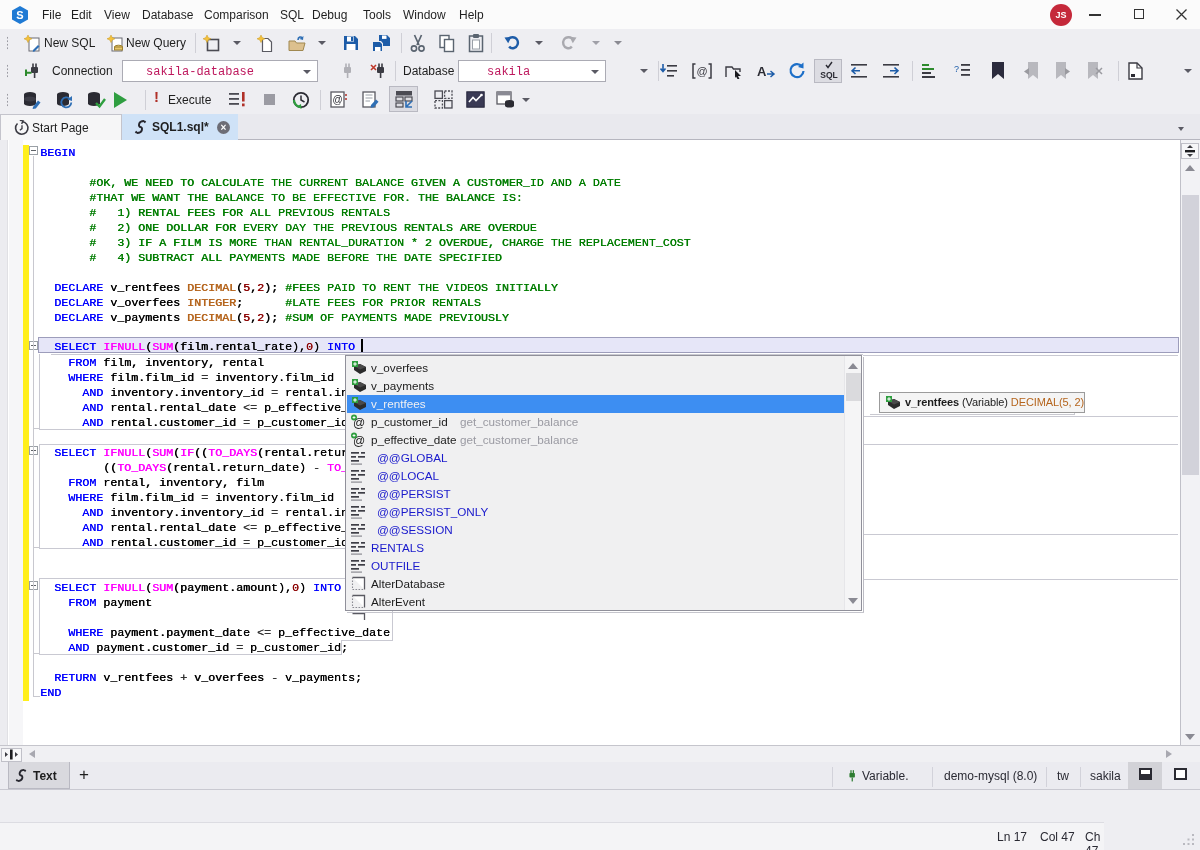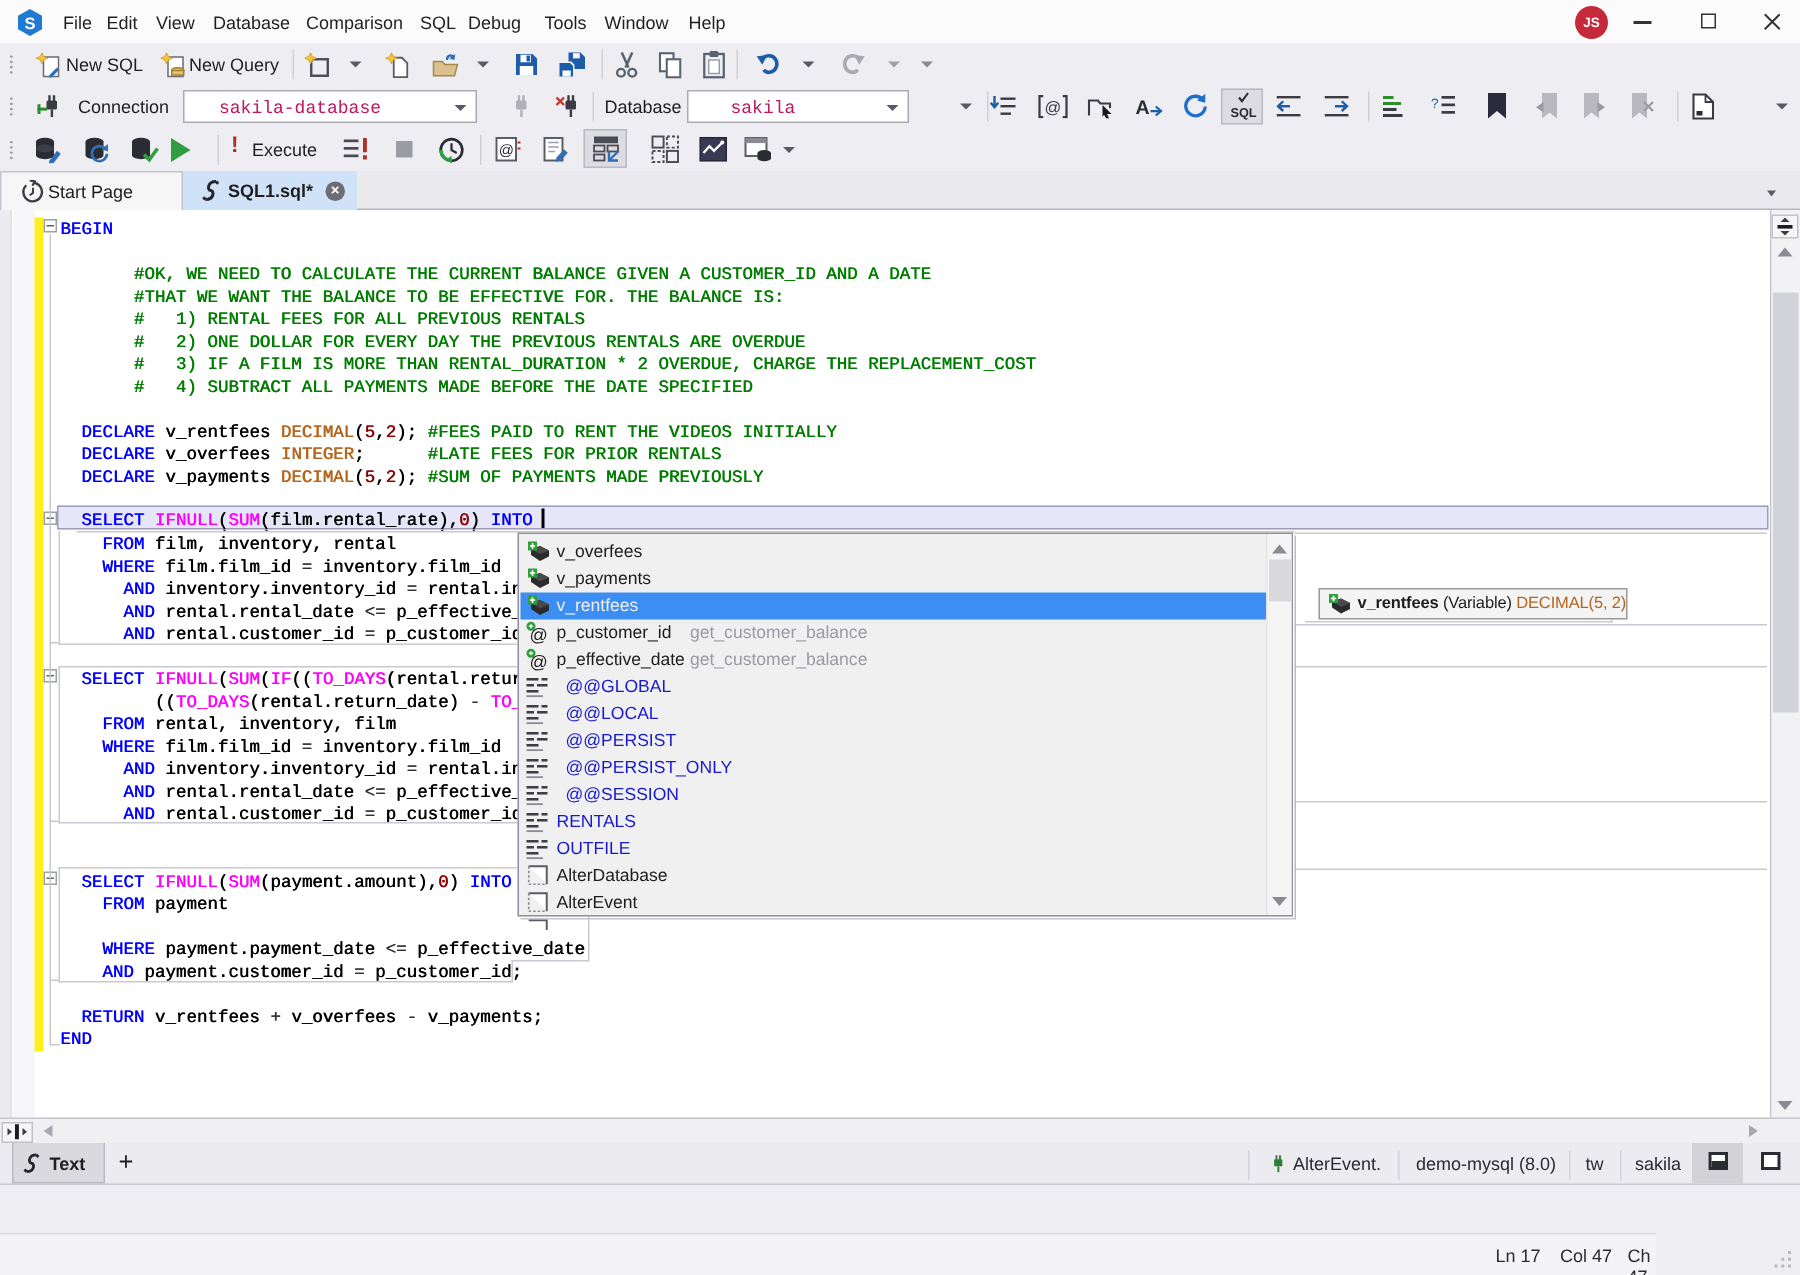--- a/index.html
+++ b/index.html
@@ -659,21 +659,21 @@
     </svg>
     <span class="abs" style="left:33px;top:7px;font-size:12px;font-weight:bold;color:#1e1e1e">Text</span>
     <span class="abs" style="left:79px;top:3px;font-size:17px;color:#1e1e1e">+</span>
     <div class="vsep" style="left:832px"></div>
     <svg class="abs" style="left:844px;top:7px" width="14" height="14" viewBox="0 0 18 18">
       <rect x="7" y="5" width="7" height="6" rx="1" fill="#2e7d32"></rect>
       <rect x="8.2" y="1.5" width="1.6" height="4" fill="#2e7d32"></rect>
         <rect x="11.2" y="1.5" width="1.6" height="4" fill="#2e7d32"></rect>
       <rect x="9.8" y="11" width="1.6" height="5" fill="#2e7d32"></rect>
     </svg>
-    <span class="sbtext" style="left:862px">AlterEvent.</span>
+    <span class="sbtext" style="left:862px">Variable.</span>
     <div class="vsep" style="left:932px"></div>
     <span class="sbtext" style="left:944px">demo-mysql (8.0)</span>
     <div class="vsep" style="left:1046px"></div>
     <span class="sbtext" style="left:1057px">tw</span>
     <div class="vsep" style="left:1080px"></div>
     <span class="sbtext" style="left:1090px">sakila</span>
     <div class="abs" style="left:1128px;top:0;width:34px;height:27px;background:#d2d2d7"></div>
     <div class="abs" style="left:1139px;top:6px;width:13px;height:12px;border:2px solid #2b2b33;background:#fff"></div>
     <div class="abs" style="left:1141px;top:12px;width:9px;height:4px;background:#2b2b33"></div>
     <div class="abs" style="left:1174px;top:6px;width:13px;height:12px;border:2px solid #2b2b33;background:#fff"></div>

